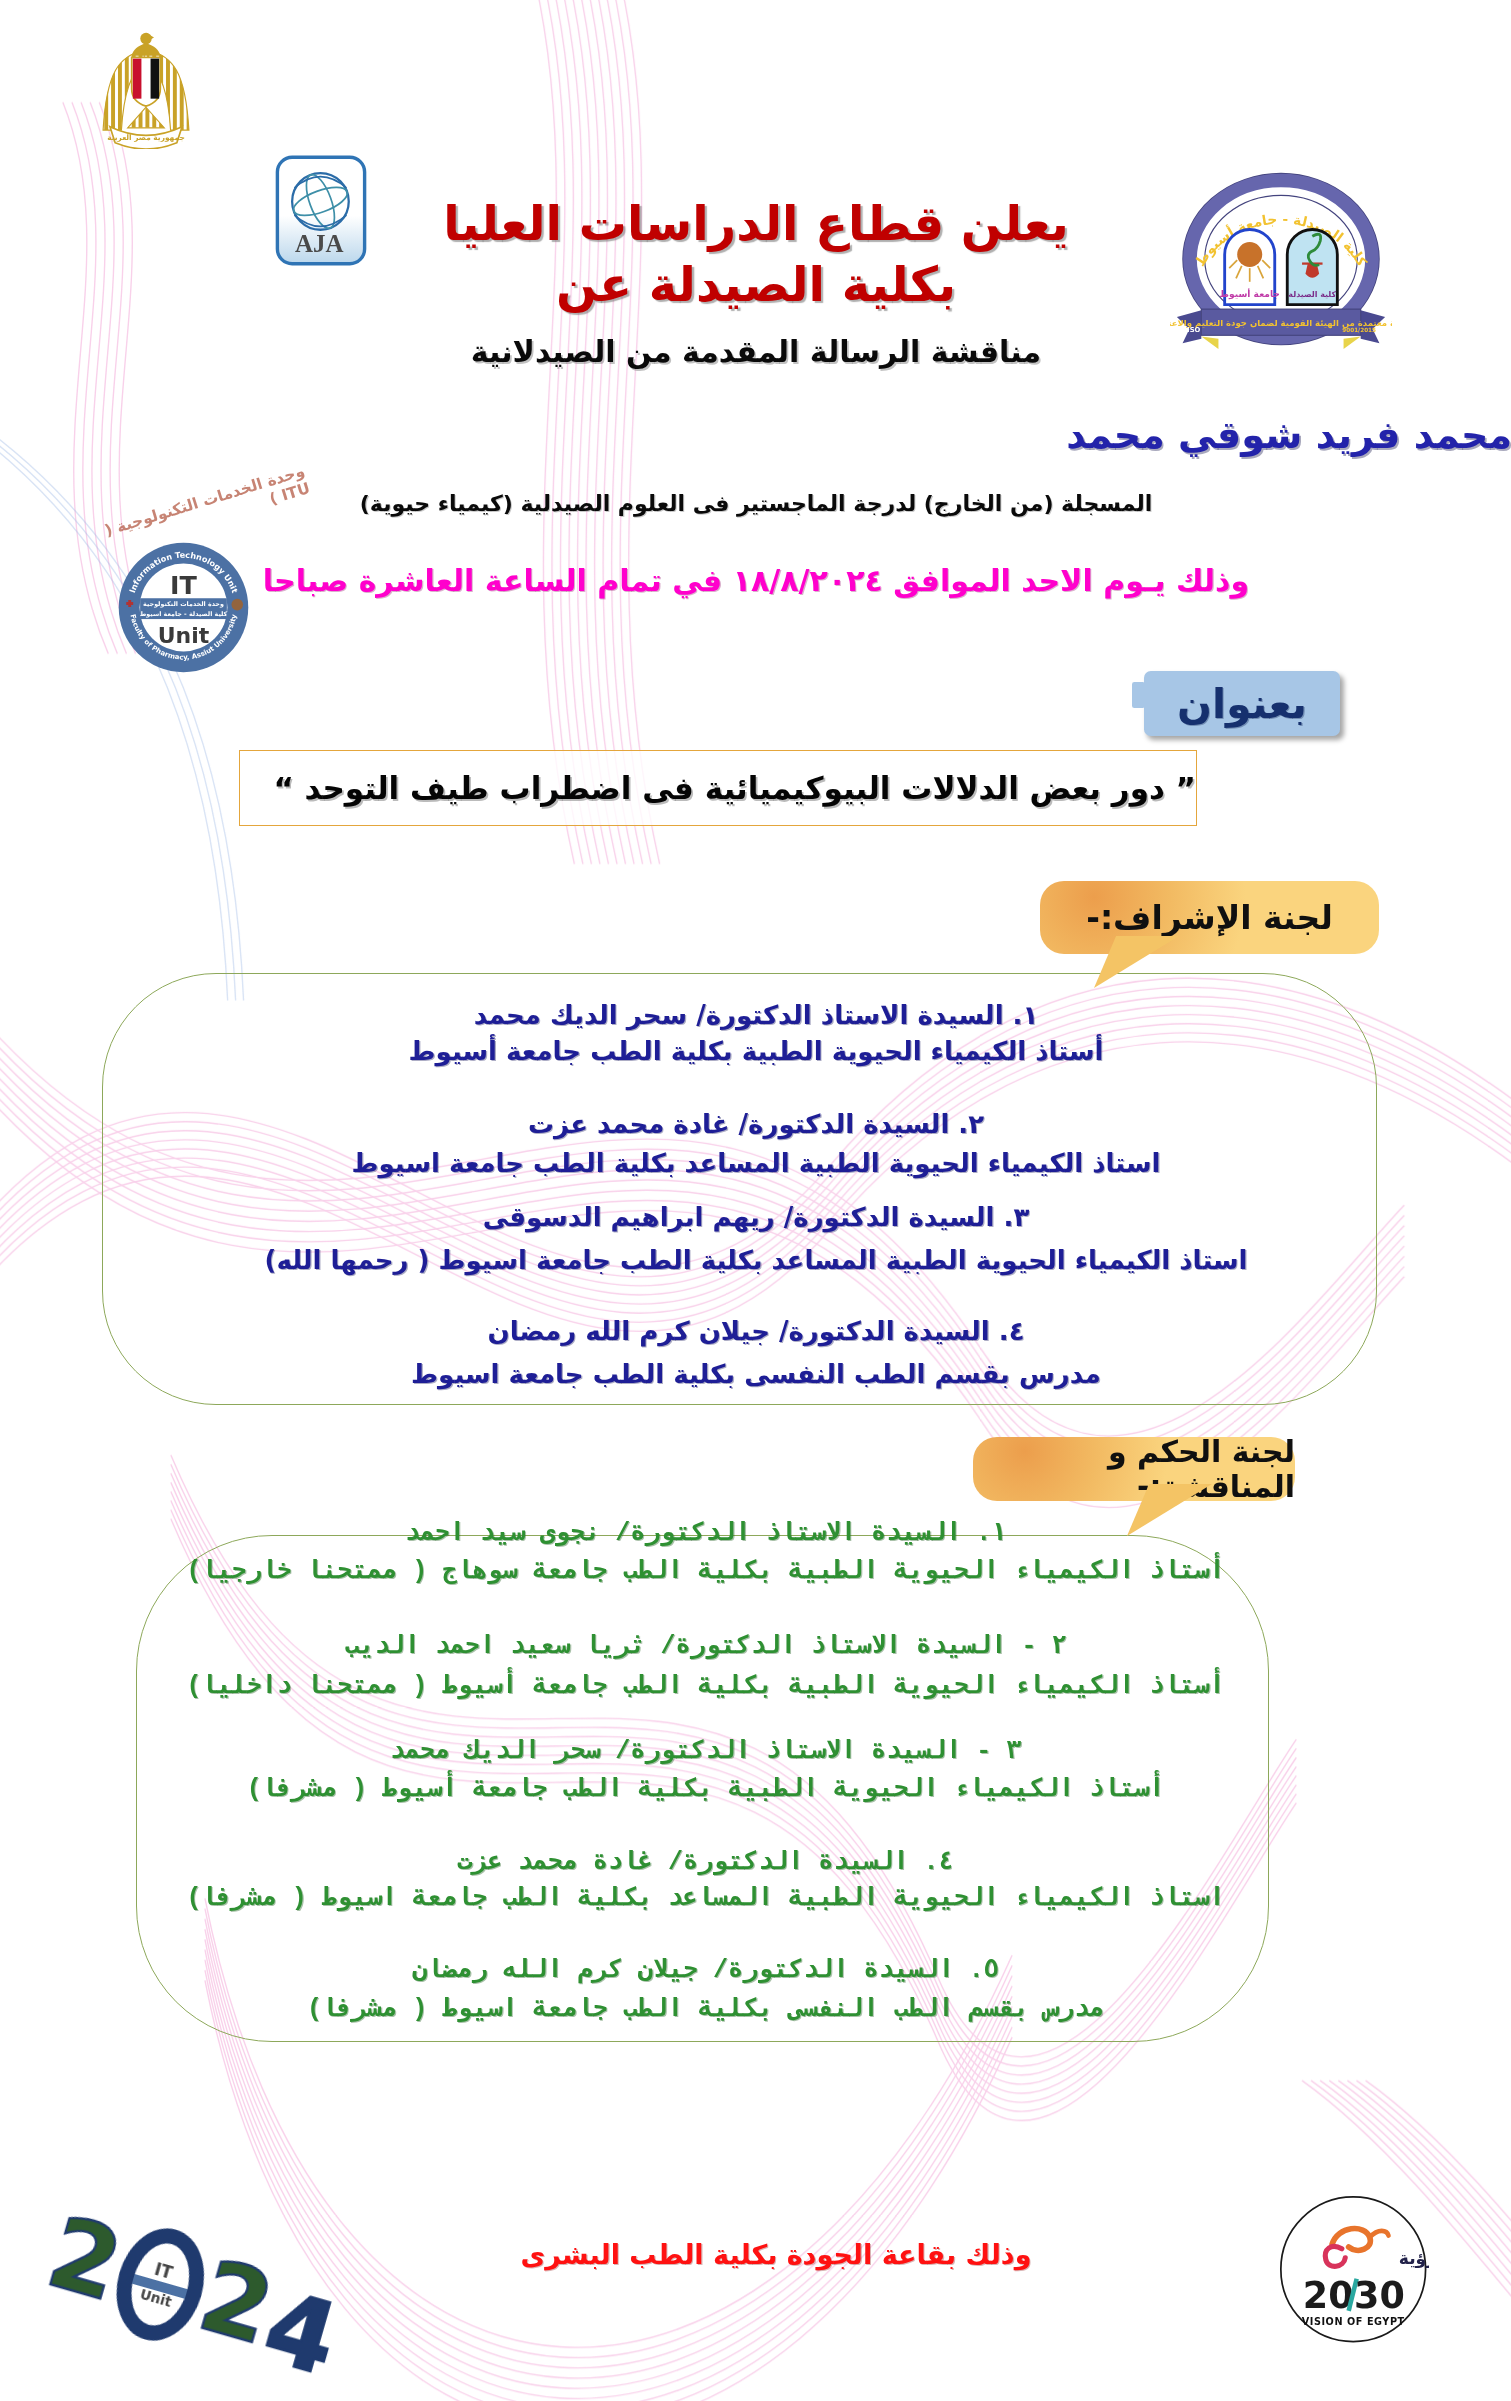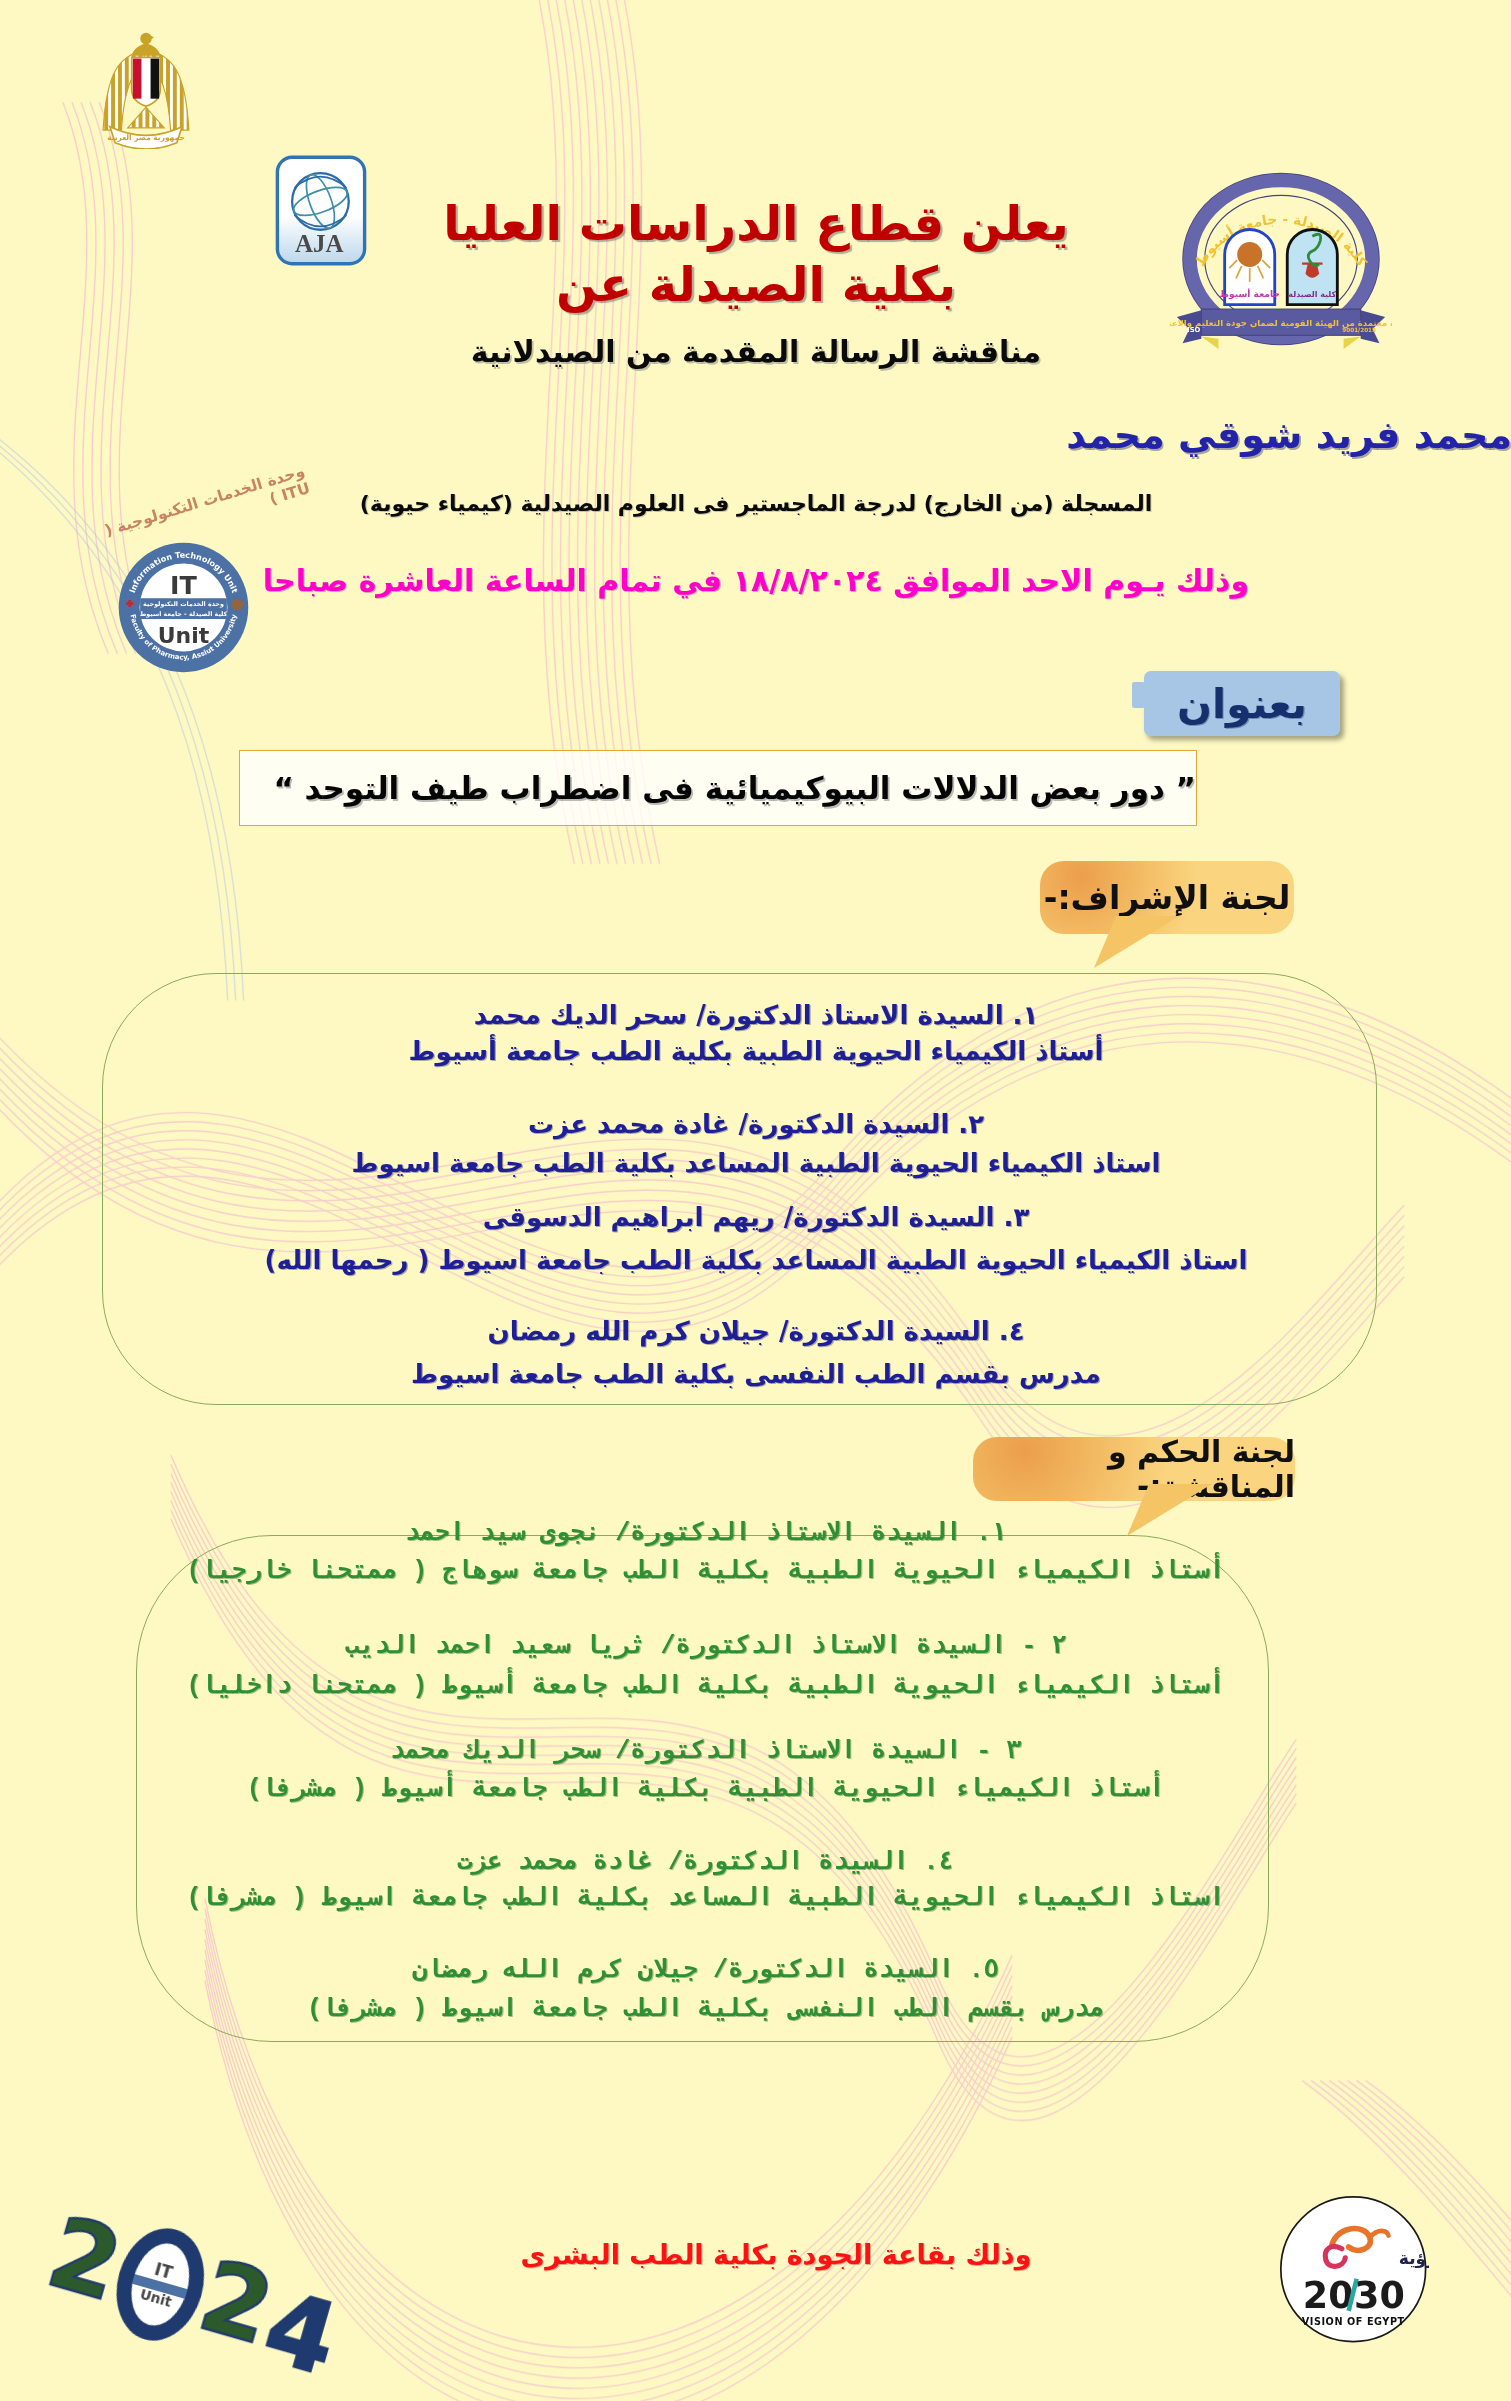--- a/index.html
+++ b/index.html
@@ -1,16 +1,16 @@
 <!DOCTYPE html>
 <html lang="ar" style="font-size:9px"><head>
 <meta charset="utf-8">
 <style>
   html,body{margin:0;padding:0;background:#888;}
-  .page{position:relative;width:1512px;height:2401px;background:#fef9c3;overflow:hidden;
+  .page{position:relative;width:1512px;height:2401px;background:#ffffff;overflow:hidden;
         font-family:"DejaVu Sans",sans-serif;}
   .waves{position:absolute;left:0;top:0;z-index:0;}
   .abs{position:absolute;}
   .cline{position:absolute;left:0;width:1512px;text-align:center;direction:rtl;
          font-weight:bold;z-index:3;line-height:1.15;}
   .l1{top:196px;font-size:48px;color:#c00000;text-shadow:2.3px 2.3px 1.1px rgba(110,110,110,.55);}
   .l2{top:257px;font-size:48px;color:#c00000;text-shadow:2.3px 2.3px 1.1px rgba(110,110,110,.55);}
   .l3{top:335px;font-size:30px;color:#0a0a0a;text-shadow:1.7px 1.7px 0.6px rgba(120,120,120,.45);}
   .cand{top:414px;font-size:38px;color:#2323aa;text-shadow:1.7px 1.7px 0.6px rgba(40,40,90,.4);text-align:right;}
   .reg{top:491px;font-size:22px;color:#0a0a0a;text-shadow:1.1px 1.1px 0.6px rgba(120,120,120,.4);}
@@ -27,21 +27,21 @@
         border:1.7px solid #e4a63c;background:rgba(255,255,255,.78);
         display:flex;align-items:center;justify-content:flex-end;}
   .title-box .ttl{direction:rtl;font-weight:bold;font-size:31px;color:#050505;
         text-shadow:1.7px 1.7px 0.6px rgba(120,120,120,.5);}
 
   .bubble{position:absolute;z-index:5;border-radius:24px;display:flex;align-items:center;
         justify-content:center;direction:rtl;font-weight:bold;color:#101010;
         background:radial-gradient(circle at 16% 22%, #ec9e4c 0%, #f2ba62 26%, #fad47e 52%, #fad47e 100%);}
   .bubble .tail{position:absolute;width:85px;height:52px;background:#f4c465;
         clip-path:polygon(0% 100%, 26% 0%, 100% 0%);}
-  .b-sup{left:1040px;top:861px;width:254px;height:73px;font-size:33px;}
+  .b-sup{left:1040px;top:881px;width:339px;height:73px;font-size:33px;}
   .b-sup .tail{left:54px;bottom:-34px;}
   .b-exam{left:973px;top:1437px;width:322px;height:64px;font-size:30px;}
   .b-exam .tail{left:154px;bottom:-35px;}
 
   .gbox{position:absolute;border:1.7px solid #8da85a;background:transparent;z-index:2;}
   .gbox1{left:102px;top:973px;width:1273px;height:430px;border-radius:114px;}
   .gbox2{left:136px;top:1535px;width:1131px;height:505px;border-radius:136px;}
 
   .srow,.erow{position:absolute;text-align:center;direction:rtl;font-weight:bold;z-index:3;}
   .srow{left:142px;width:1228px;font-size:26px;color:#1e1e96;

